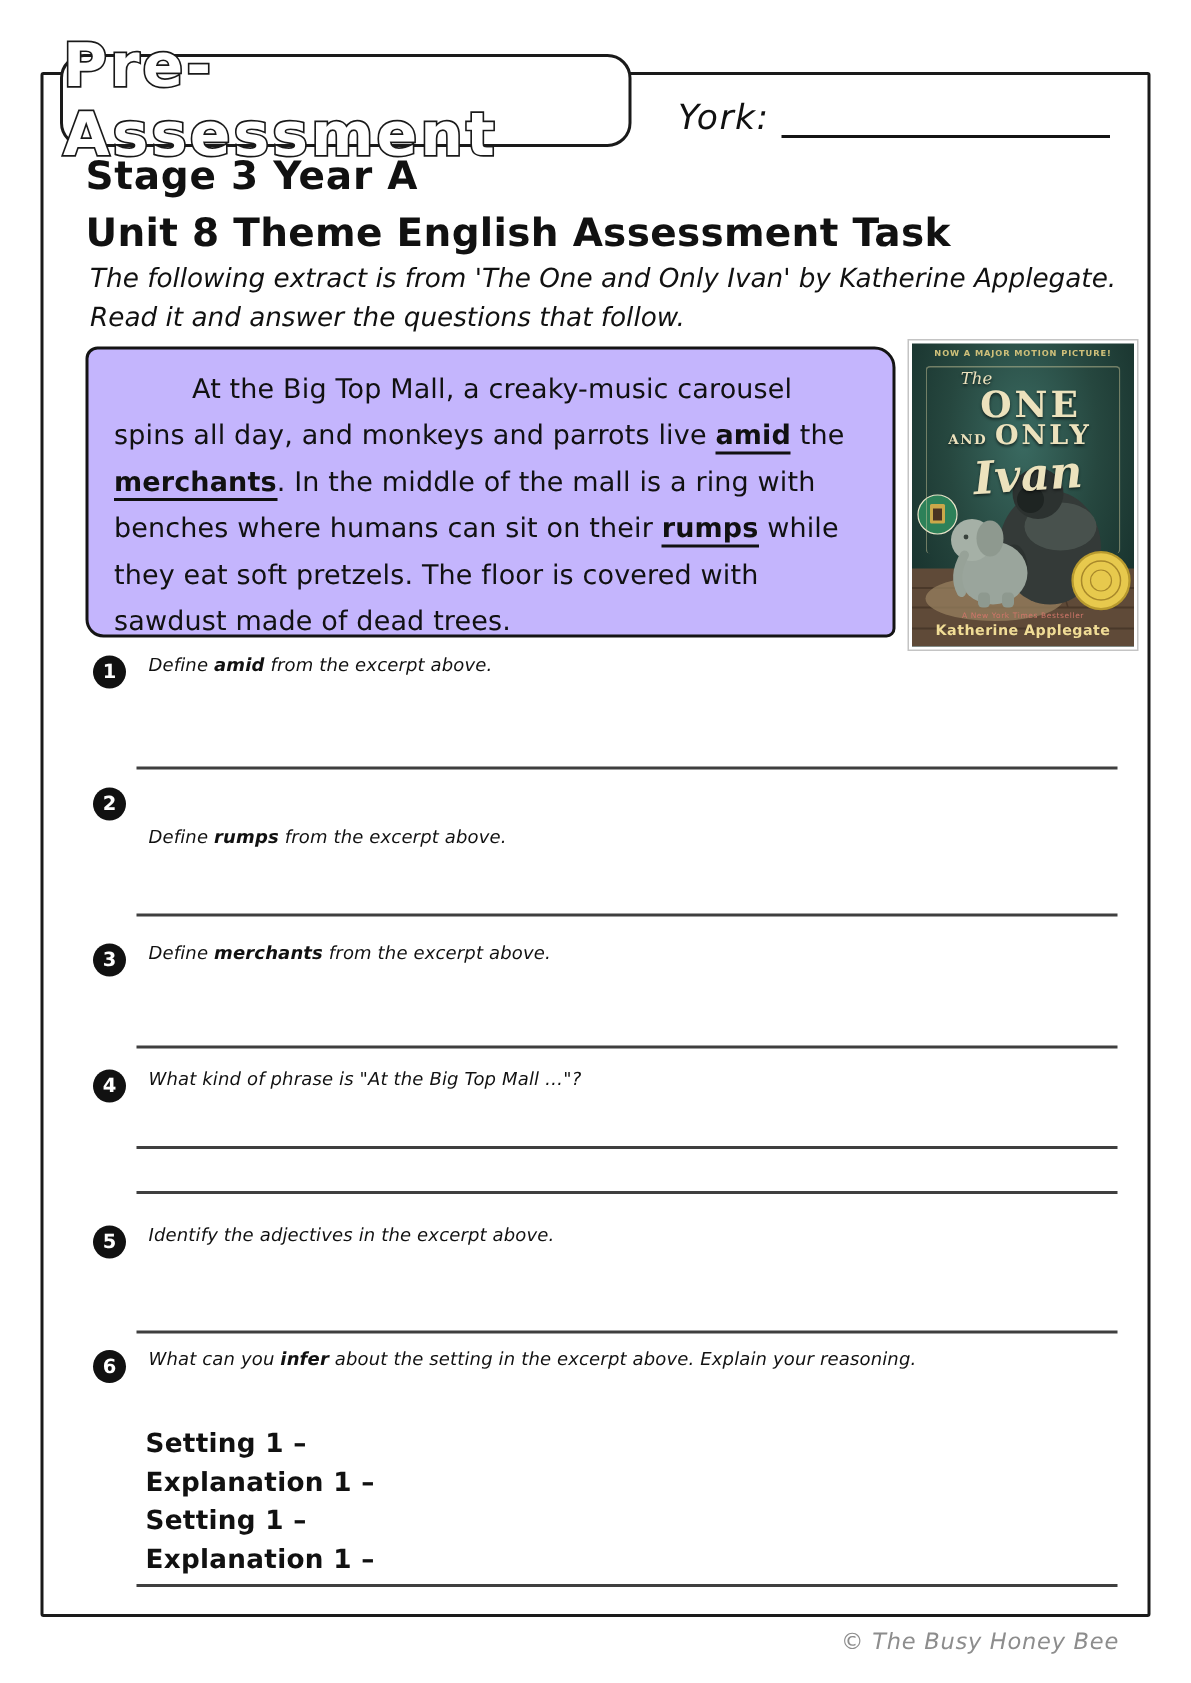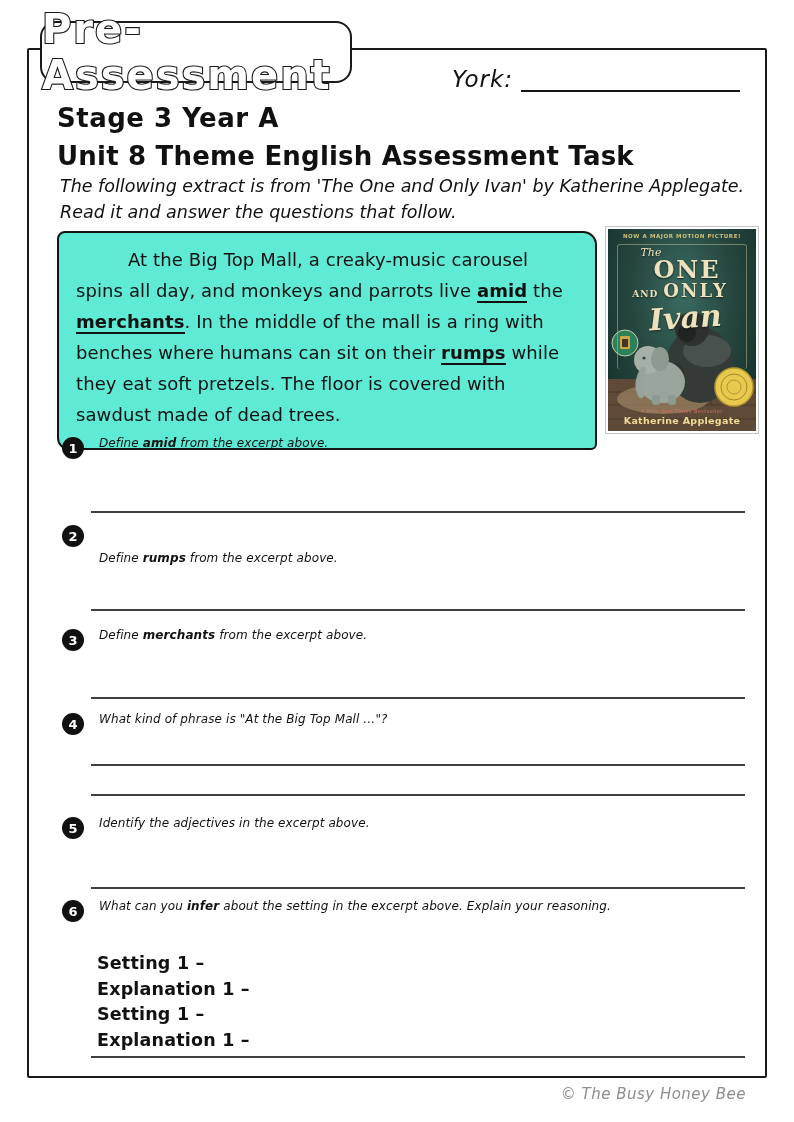--- a/index.html
+++ b/index.html
@@ -2,41 +2,41 @@
 <html><head>
 <meta charset="utf-8">
 <style>
   * { margin:0; padding:0; box-sizing:border-box; }
   html,body { width:794px; height:1122px; background:#fff; }
   body { position:relative; font-family:"DejaVu Sans", sans-serif; color:#111; overflow:hidden; }
 
   .frame { position:absolute; left:27px; top:48px; width:740px; height:1030px;
            border:2.5px solid #1a1a1a; border-radius:2px; z-index:1; }
 
-  .badge { position:absolute; left:40px; top:21px; width:312px; height:62px;
+  .badge { position:absolute; left:40px; top:36px; width:381px; height:62px;
            background:#fff; border:2.5px solid #1a1a1a; border-radius:16px;
            display:flex; align-items:center; justify-content:center; z-index:3; }
   .badge-title { font-size:40px; font-weight:700; letter-spacing:2px;
                  color:#fff; -webkit-text-stroke:2.2px #1a1a1a; paint-order:stroke fill;
                  text-shadow:0 0 1px #1a1a1a; }
 
   .name-row { position:absolute; left:452px; top:62px; z-index:3; display:flex; align-items:flex-end; }
   .name-label { font-size:23px; font-style:italic; letter-spacing:1px; }
   .name-line { display:inline-block; width:219px; height:30px; margin-left:8px;
                border-bottom:2.5px solid #141414; }
 
   .h1 { position:absolute; left:57px; top:103px; font-size:26px; font-weight:700; letter-spacing:0.5px; z-index:2; }
   .h2 { position:absolute; left:57px; top:141px; font-size:26px; font-weight:700; letter-spacing:0.2px; z-index:2; }
 
   .instructions { position:absolute; left:60px; top:173px; font-size:17.5px; font-style:italic;
                   line-height:26px; white-space:nowrap; z-index:2; }
 
-  .extract-box { position:absolute; left:57px; top:231px; width:540px; height:219px;
+  .extract-box { position:absolute; left:57px; top:231px; width:540px; height:194px;
                  border:2.5px solid #141414; border-radius:8px 14px 6px 12px;
-                 padding:11px 17px 0 17px; overflow:hidden; z-index:2; background:#5eead4; }
+                 padding:11px 17px 0 17px; overflow:hidden; z-index:2; background:#c4b5fd; }
   .extract-line { font-size:18px; line-height:31px; white-space:nowrap; letter-spacing:0.1px; }
   .extract-line.indent { padding-left:52px; }
   .seg-em { font-weight:700; border-bottom:2.5px solid #111; padding-bottom:0px; }
 
   
   .cover-frame { position:absolute; left:605px; top:226px; width:154px; height:208px;
                  background:#fff; border:1px solid #c4c4c4; padding:2px; z-index:2; }
   .cover { position:relative; width:148px; height:202px; overflow:hidden;
            background:radial-gradient(ellipse at 50% 32%, #3a6a61 0%, #26473f 48%, #132b27 100%); }
   .cover svg { position:absolute; left:0; top:0; }

